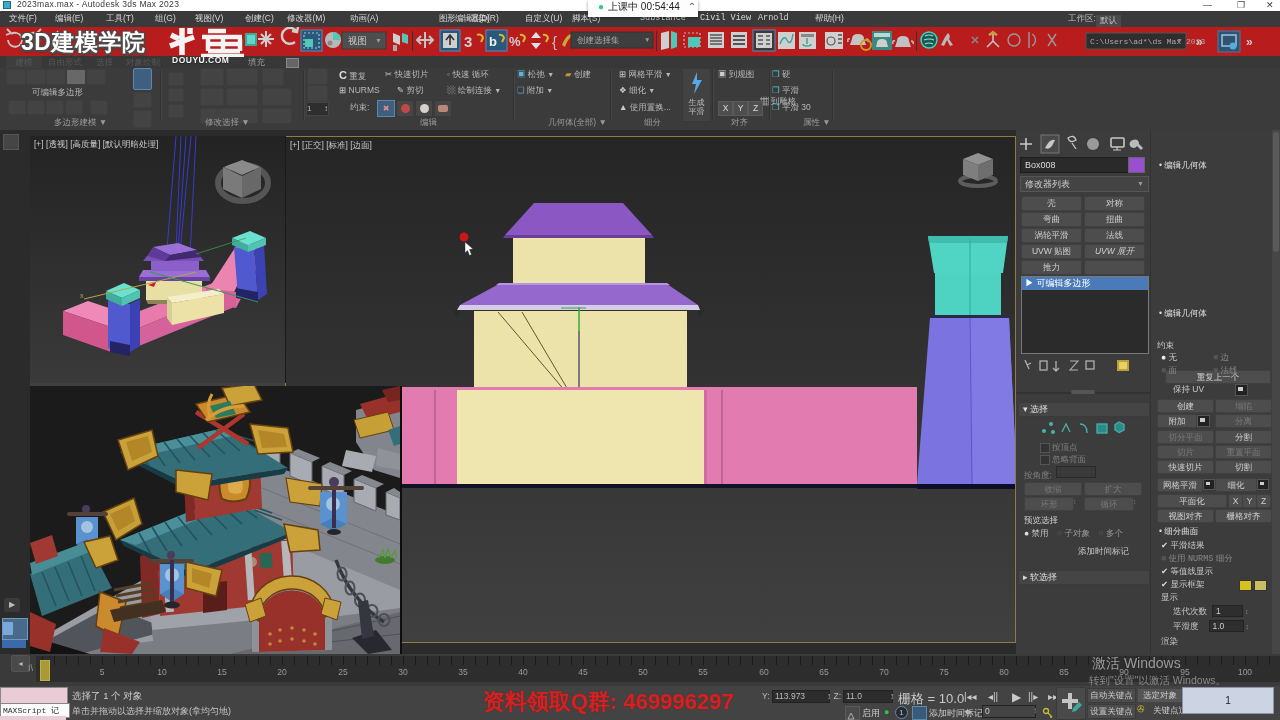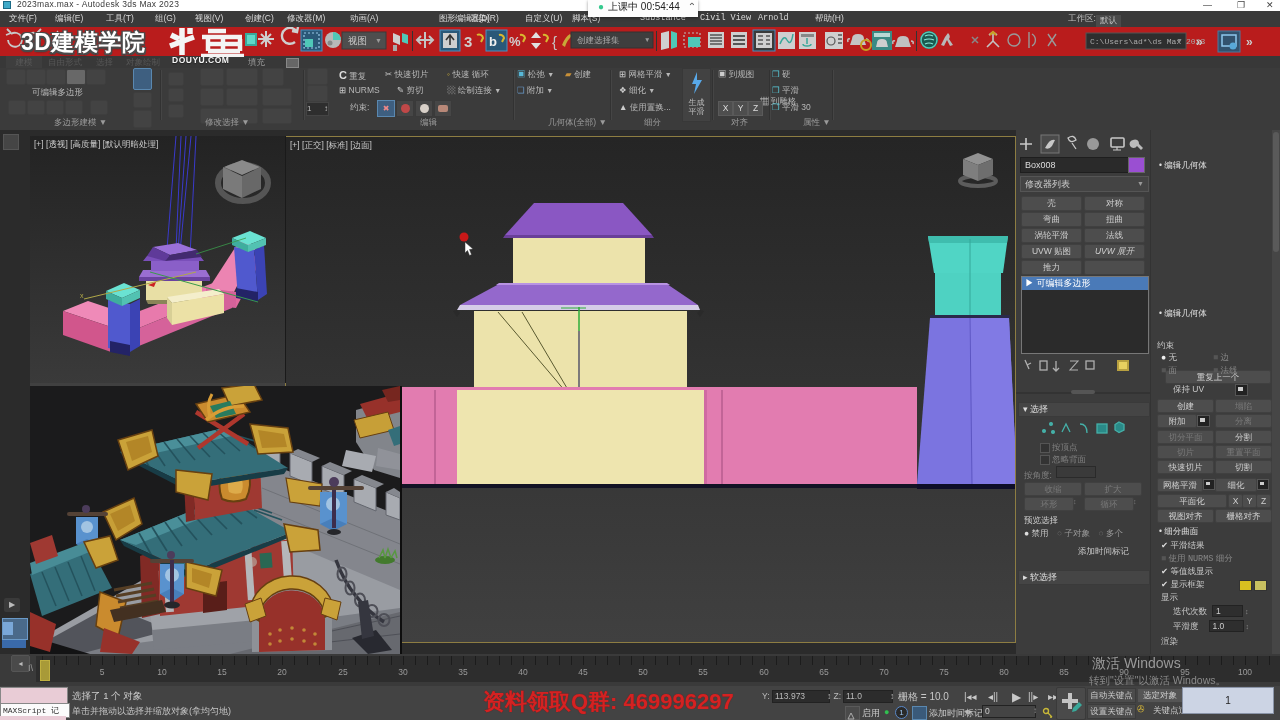--- a/index.html
+++ b/index.html
@@ -805,21 +805,21 @@
     <div class="abs" style="left:0;top:17px;width:66px;height:13px;background:#fbfbfb;border:1px solid #888;color:#333;font-size:8px;font-family:'Liberation Mono',monospace;line-height:13px;padding-left:2px;">MAXScript 记</div>
     <div class="abs" style="left:0;top:30px;width:66px;height:4px;background:#e9ccd6;"></div>
     <div class="abs" style="left:72px;top:4px;color:#ccc;font-size:9.5px;">选择了 1 个 对象</div>
     <div class="abs" style="left:72px;top:19px;color:#c4c4c4;font-size:9px;">单击并拖动以选择并缩放对象(拿均匀地)</div>
 
     <div class="abs" style="left:762px;top:5px;color:#bbb;font-size:8.5px;">Y:</div>
     <div class="sfield" style="left:772px;top:4px;width:52px;height:11px;">113.973</div>
     <div class="abs" style="left:827px;top:5px;color:#bbb;font-size:8.5px;">↕ Z:</div>
     <div class="sfield" style="left:843px;top:4px;width:44px;height:11px;">11.0</div>
     <div class="abs" style="left:890px;top:5px;color:#bbb;font-size:8.5px;">↕</div>
-    <div class="abs" style="left:898px;top:4px;color:#c8c8c8;font-size:10px;text-align:right;">栅格 = 10.0</div>
+    <div class="abs" style="left:898px;top:4px;color:#c8c8c8;font-size:13px;text-align:right;">栅格 = 10.0</div>
 
     <div class="abs" style="left:845px;top:20px;width:13px;height:12px;background:#4a4a4a;border:1px solid #5a5a5a;"><svg width="11" height="10">
           <path d="M2,8 l3,-6 3,6z" fill="none" stroke="#aaa"></path>
         </svg></div>
     <div class="abs" style="left:862px;top:21px;color:#ccc;font-size:9px;">启用</div>
     <div class="abs" style="left:884px;top:21px;color:#30c050;font-size:9px;">●</div>
     <div class="abs" style="left:895px;top:20px;width:11px;height:11px;border-radius:50%;background:#2a2a2a;border:1px solid #5a88c8;color:#9ac0e8;font-size:8px;text-align:center;line-height:11px;">1</div>
     <div class="abs" style="left:912px;top:20px;width:13px;height:12px;background:#3a5a7a;border:1px solid #5a88b0;"></div>
     <div class="abs" style="left:929px;top:21px;color:#ccc;font-size:9px;">添加时间标记</div>
 

